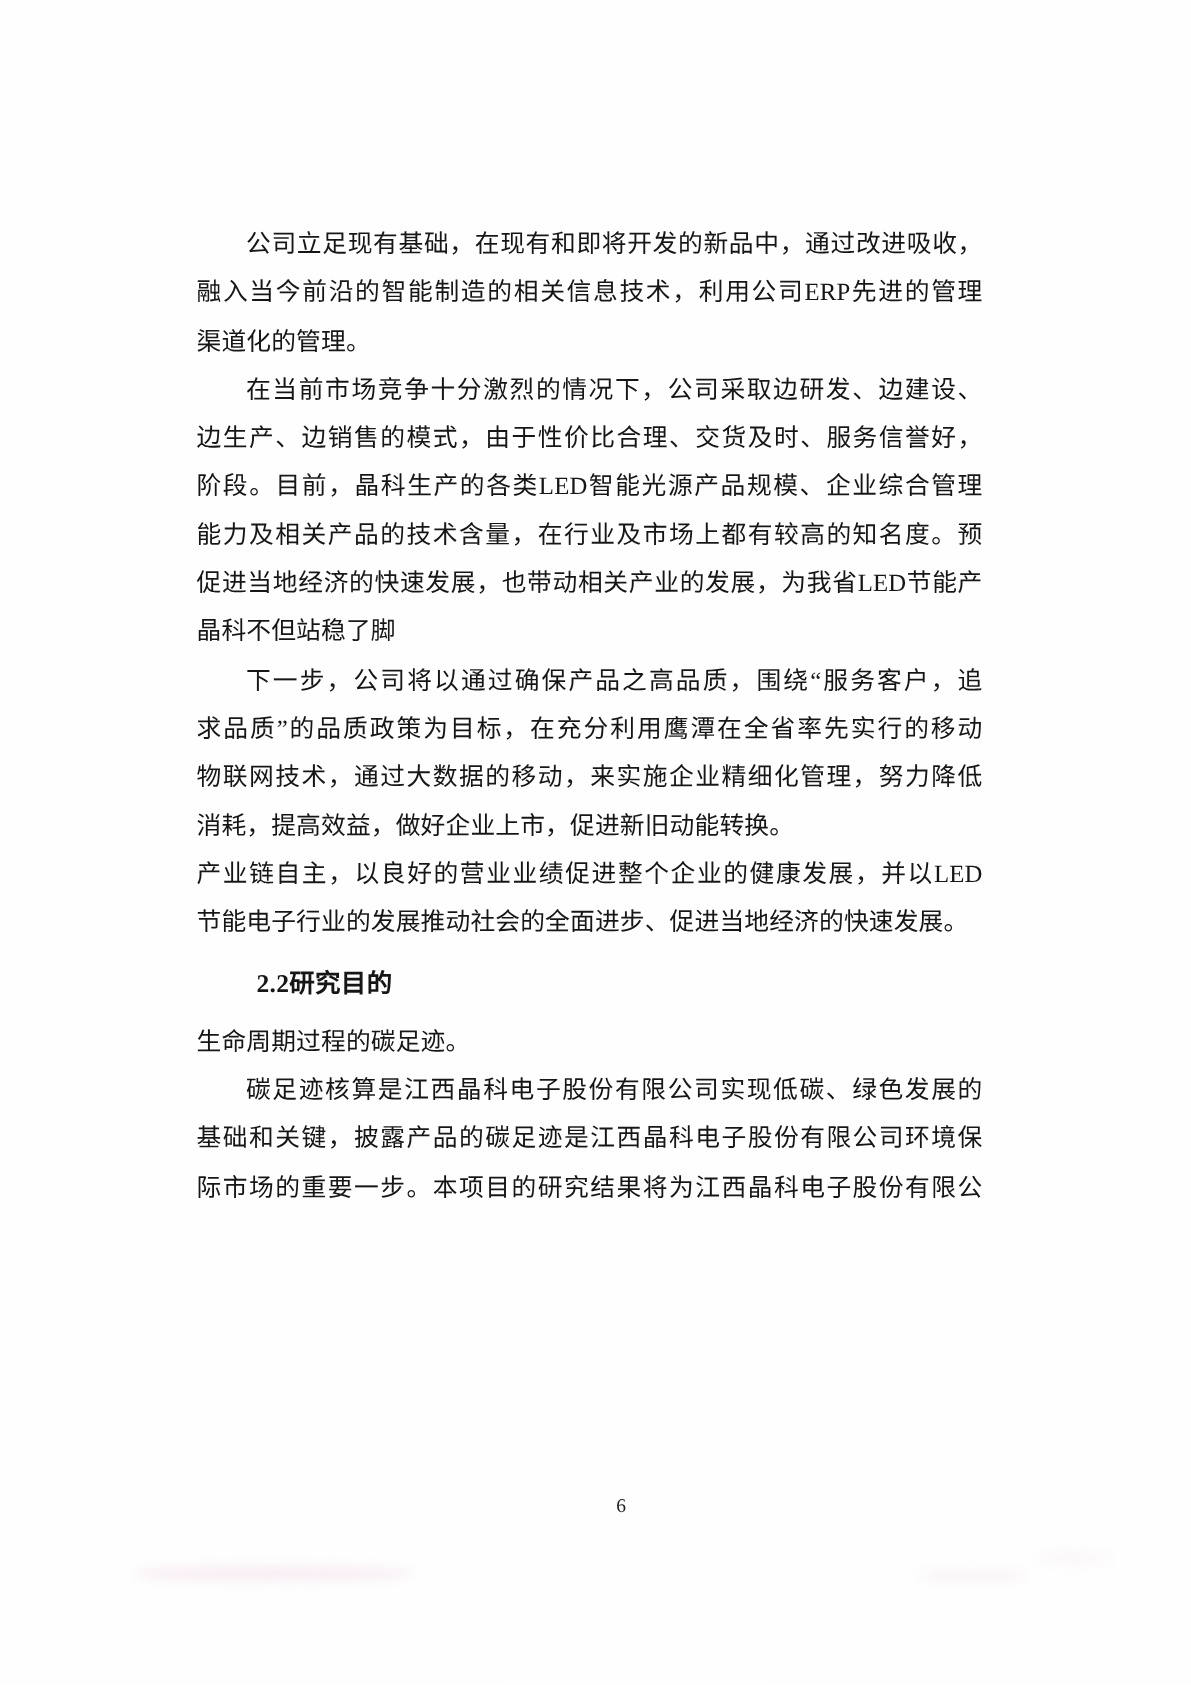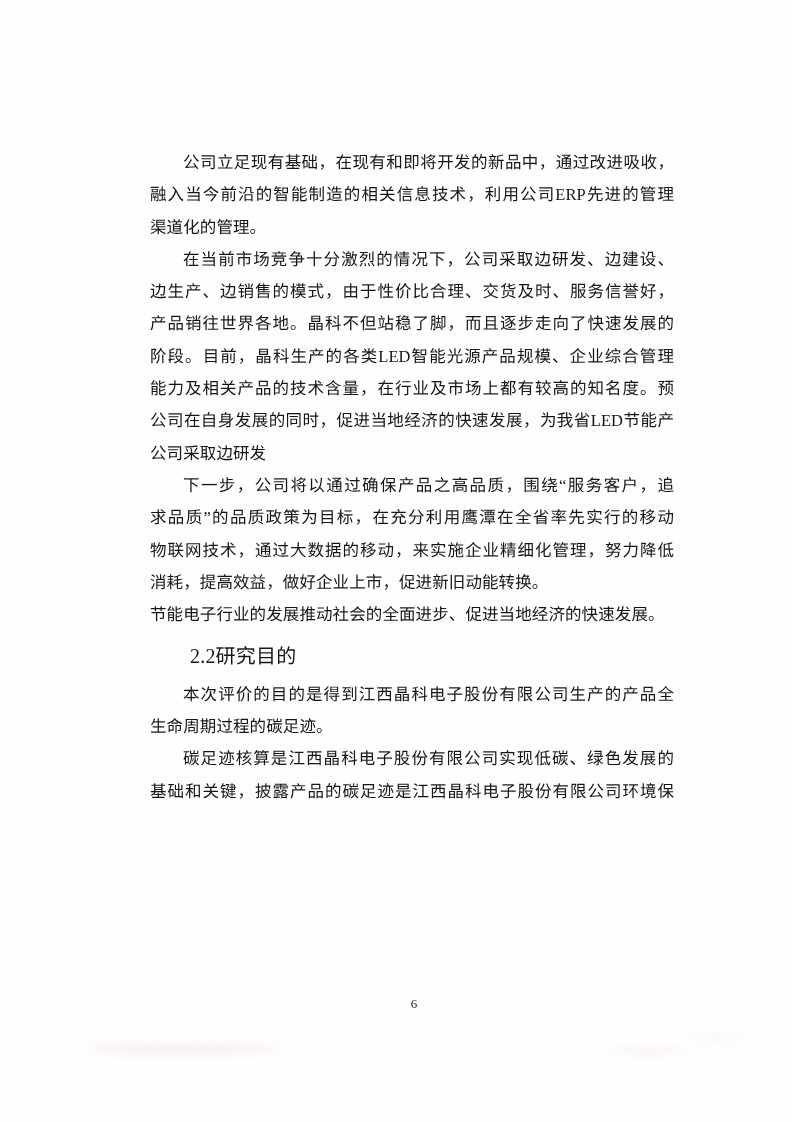--- a/index.html
+++ b/index.html
@@ -11,39 +11,39 @@
     position: relative;
     width: 794px;
     height: 1123px;
     background: #fefefe;
     overflow: hidden;
     font-family: "Liberation Serif", "DejaVu Serif", serif;
     color: #161616;
   }
   .text-column {
     position: absolute;
-    left: 150px;
+    left: 131px;
     top: 147px;
     width: 524px;
   }
   .paragraph { margin: 0; padding: 0; }
   .line {
     font-size: 16.5px;
     line-height: 32.3px;
     height: 32.3px;
     text-align: justify;
     text-align-last: justify;
     text-justify: inter-character;
     letter-spacing: 0.1px;
   }
   .line.first { text-indent: 33px; }
   .line.last  { text-align-last: left; font-family: Liberation Serif, serif; }
   .heading {
-    font-size: 20px;
-    font-weight: normal;
+    font-size: 17px;
+    font-weight: bold;
     line-height: 32.3px;
     height: 32.3px;
     margin: 9px 0 6px 0;
     padding-left: 40px;
     letter-spacing: 0.2px;
   }
   .page-number {
     position: absolute;
     top: 996px;
     left: 414px;
@@ -69,43 +69,43 @@
 <div class="page">
   <div class="text-column" id="text-column">
       <div class="paragraph">
         <div class="line first">公司立足现有基础，在现有和即将开发的新品中，通过改进吸收，</div>
         <div class="line">融入当今前沿的智能制造的相关信息技术，利用公司ERP先进的管理</div>
         <div class="line last">渠道化的管理。</div>
       </div>
       <div class="paragraph">
         <div class="line first">在当前市场竞争十分激烈的情况下，公司采取边研发、边建设、</div>
         <div class="line">边生产、边销售的模式，由于性价比合理、交货及时、服务信誉好，</div>
-        <div class="line">产品销往世界各地。晶科不但站稳了脚，而且逐步走向了快速发展的</div>
         <div class="line">阶段。目前，晶科生产的各类LED智能光源产品规模、企业综合管理</div>
         <div class="line">能力及相关产品的技术含量，在行业及市场上都有较高的知名度。预</div>
-        <div class="line">公司在自身发展的同时，促进当地经济的快速发展，为我省LED节能产</div>
-        <div class="line last">公司采取边研发</div>
+        <div class="line">促进当地经济的快速发展，也带动相关产业的发展，为我省LED节能产</div>
+        <div class="line last">晶科不但站稳了脚</div>
       </div>
       <div class="paragraph">
         <div class="line first">下一步，公司将以通过确保产品之高品质，围绕“服务客户，追</div>
         <div class="line">求品质”的品质政策为目标，在充分利用鹰潭在全省率先实行的移动</div>
         <div class="line">物联网技术，通过大数据的移动，来实施企业精细化管理，努力降低</div>
         <div class="line last">消耗，提高效益，做好企业上市，促进新旧动能转换。</div>
       </div>
       <div class="paragraph">
+        <div class="line">产业链自主，以良好的营业业绩促进整个企业的健康发展，并以LED</div>
         <div class="line last">节能电子行业的发展推动社会的全面进步、促进当地经济的快速发展。</div>
       </div>
       <div class="heading">2.2研究目的</div>
       <div class="paragraph">
-        <div class="line first">本次评价的目的是得到江西晶科电子股份有限公司生产的产品全</div>
         <div class="line last">生命周期过程的碳足迹。</div>
       </div>
       <div class="paragraph">
         <div class="line first">碳足迹核算是江西晶科电子股份有限公司实现低碳、绿色发展的</div>
         <div class="line">基础和关键，披露产品的碳足迹是江西晶科电子股份有限公司环境保</div>
+        <div class="line">际市场的重要一步。本项目的研究结果将为江西晶科电子股份有限公</div>
       </div>
     </div>
 
   <div class="page-number">6</div>
 
   <div class="smudge smudge-1"></div>
   <div class="smudge smudge-2"></div>
   <div class="smudge smudge-3"></div>
 </div>
 

